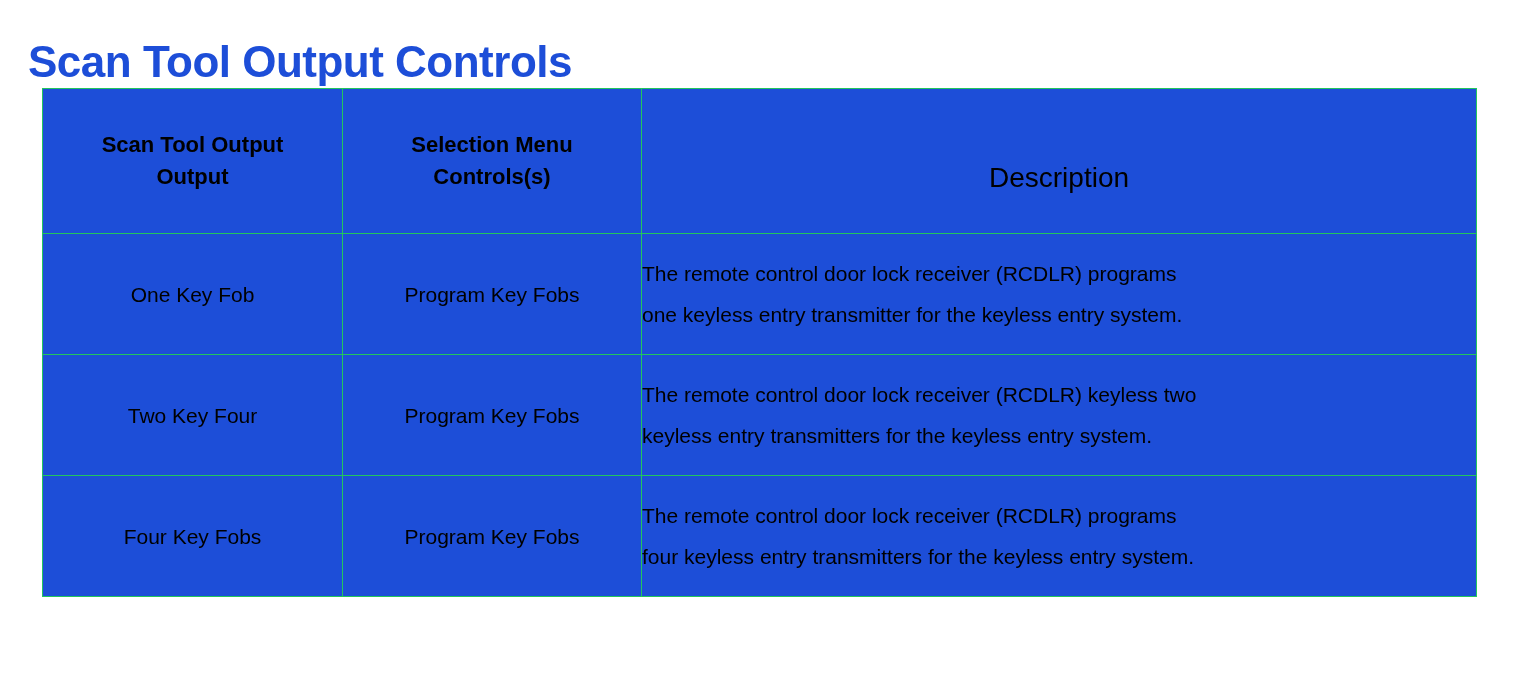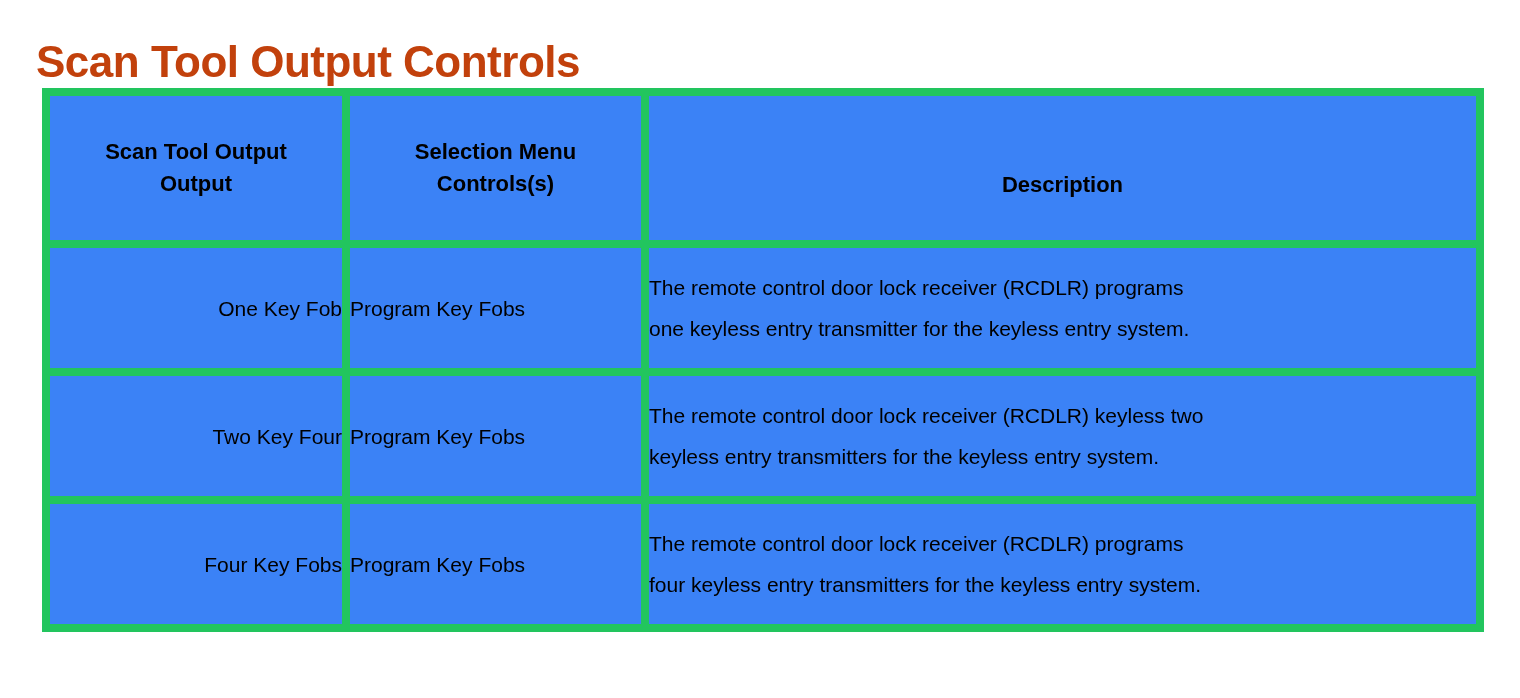--- a/index.html
+++ b/index.html
@@ -19,28 +19,28 @@
   #page {
     position: relative;
     width: 1520px;
     height: 698px;
     background: #ffffff;
   }
 
   
   .page-title {
     position: absolute;
-    left: 36px;
+    left: 28px;
     top: 6px;
     font-size: 44px;
     font-weight: bold;
     letter-spacing: -0.5px;
     line-height: 54px;
     white-space: nowrap;
-    color: #c2410c;
+    color: #1d4ed8;
   }
 
   
   .table-wrap {
     position: absolute;
     left: 42px;
     top: 88px;
     width: 1434px;
   }
 
@@ -50,56 +50,56 @@
     width: 1434px;
     background: #ffffff;
   }
 
   table.stoc col.col-control   { width: 300px; }
   table.stoc col.col-menu      { width: 299px; }
   table.stoc col.col-desc      { width: 835px; }
 
   table.stoc th,
   table.stoc td {
-    border: 8px solid #22c55e;
-    background: #3b82f6;
+    border: 1px solid #22c55e;
+    background: #1d4ed8;
     vertical-align: middle;
     padding: 0;
   }
 
   
   table.stoc thead th {
     height: 102px;
     font-size: 22px;
     font-weight: bold;
     text-align: center;
     line-height: 32px;
     padding: 4px 10px;
   }
   table.stoc thead th.desc-head {
-    font-size: 22px;
-    font-weight: bold;
+    font-size: 28px;
+    font-weight: normal;
     vertical-align: middle;
     padding-top: 38px;
   }
 
   
   table.stoc tbody td {
     height: 112px;
     font-size: 21px;
     font-weight: normal;
     line-height: 41px;
     padding: 4px 0;
   }
   td.cell-control {
-    text-align: right;
+    text-align: center;
     padding-left: 18px;
   }
   td.cell-menu {
-    text-align: left;
+    text-align: center;
     padding-left: 18px;
   }
   td.cell-desc {
     text-align: left;
     padding-left: 15px;
     padding-right: 10px;
   }
   .desc-line {
     display: block;
     white-space: nowrap;

